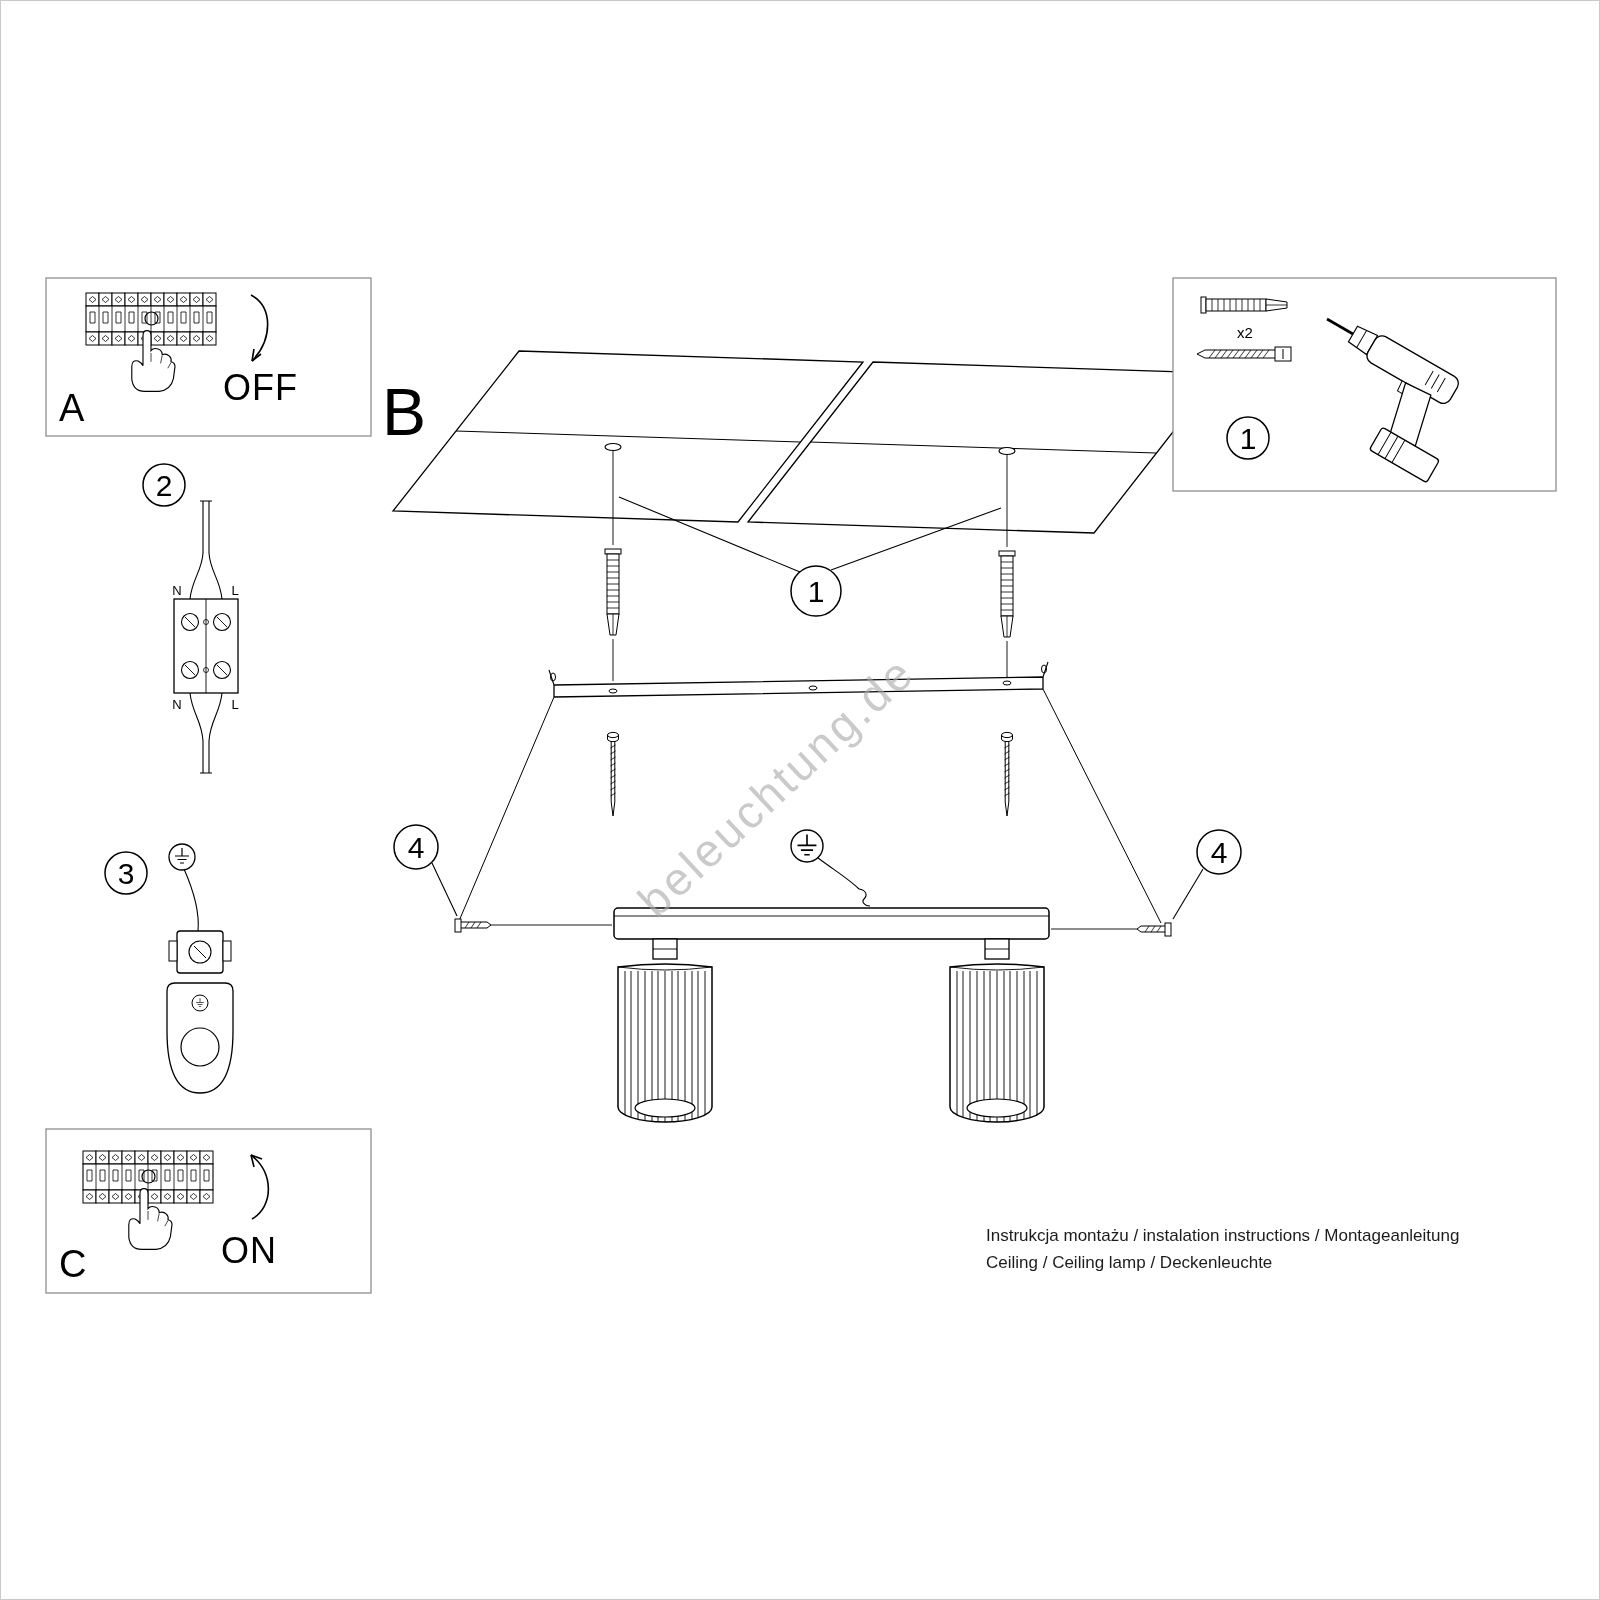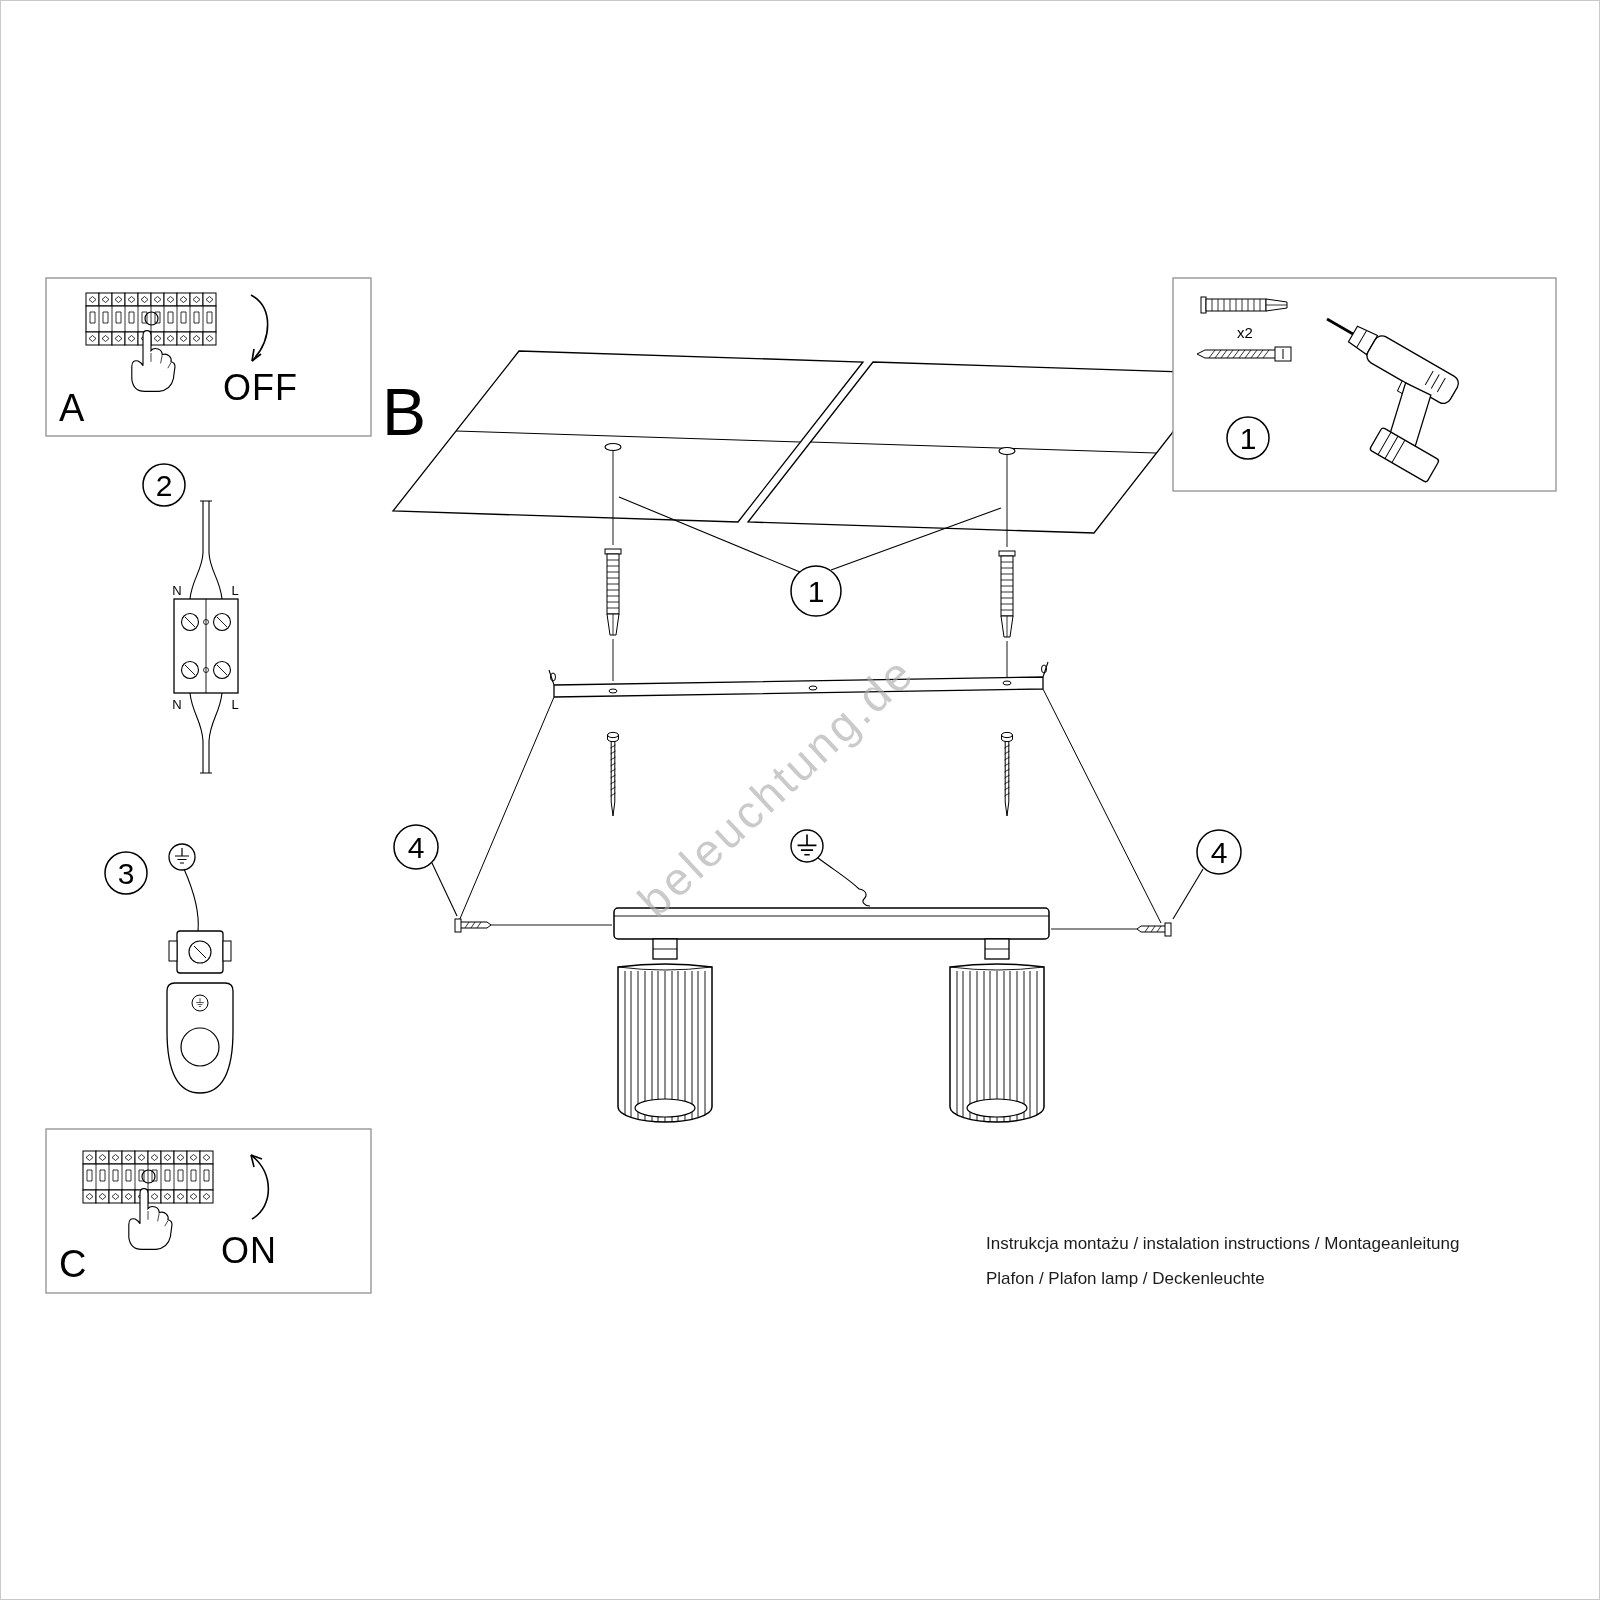--- a/index.html
+++ b/index.html
@@ -9,21 +9,21 @@
   .page > svg { position:absolute; top:0; left:0; }
   svg text { font-family:"Liberation Sans", sans-serif; fill:#000; stroke:none; }
   .num   { font-size:30px; }
   .letter{ font-size:38px; }
   .letterB{ font-size:66px; }
   .switch{ font-size:36px; letter-spacing:1px; }
   .nl    { font-size:13px; }
   .x2    { font-size:15px; }
   .wm    { font-size:46px; letter-spacing:3px; fill:#ababab; opacity:0.62; }
   .footer { position:absolute; left:985px; top:1221px; font-size:17px; line-height:27px; color:#1c1c1c; }
-  .footer div { white-space:nowrap;margin-top:8px; }
+  .footer div { white-space:nowrap; }
 </style>
 </head>
 <body>
 
 <div class="page">
 
 <svg width="1600" height="1600" viewBox="0 0 1600 1600">
   <defs>
 
     <g id="bcell">
@@ -265,16 +265,16 @@
       <rect x="102" y="66" width="66" height="26" rx="3" fill="#fff" stroke-width="1.3"></rect>
       <path d="M112,66 V92 M120,66 V92 M128,66 V92" stroke-width="0.9"></path>
     </g>
     <circle cx="1247" cy="437" r="21" fill="#fff" stroke="#000" stroke-width="1.5"></circle>
     <text class="num" x="1247" y="448" text-anchor="middle">1</text>
   </g>
 </svg>
 
 <div class="footer">
   <div>Instrukcja montażu / instalation instructions / Montageanleitung</div>
-  <div>Plafon / Plafon lamp / Deckenleuchte</div>
+  <div>Ceiling / Ceiling lamp / Deckenleuchte</div>
 </div>
 
 </div>
 
 </body></html>

